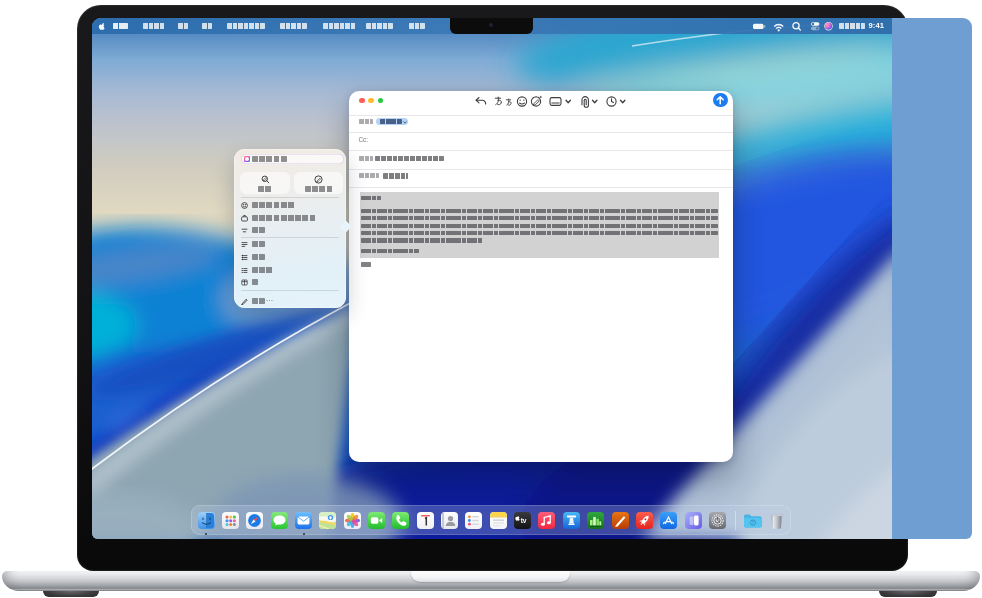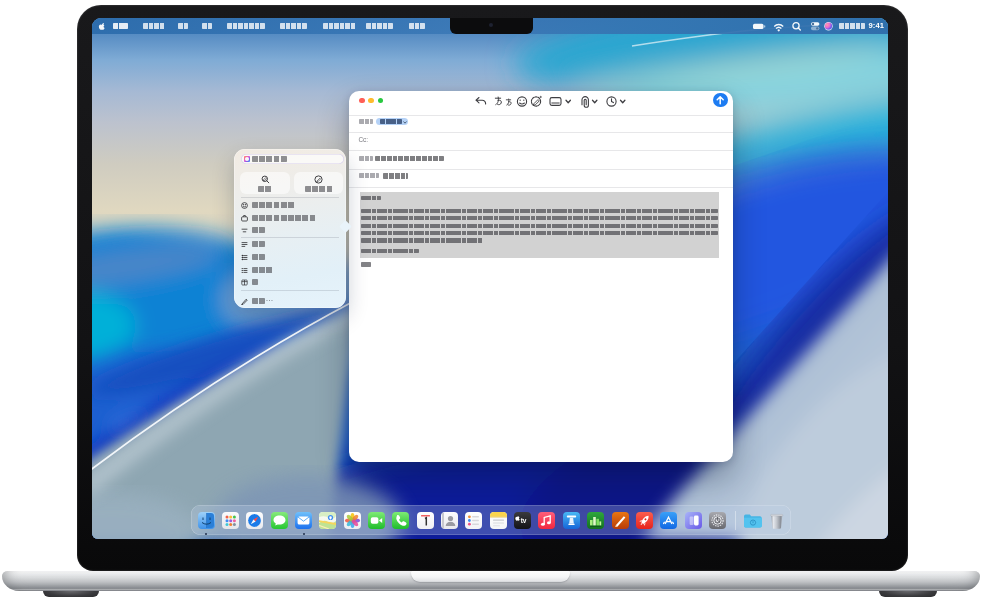--- a/index.html
+++ b/index.html
@@ -2,21 +2,21 @@
 <html><head>
 <meta charset="utf-8">
 <style>
   html,body{margin:0;padding:0;}
   body{width:982px;height:598px;background:#ffffff;position:relative;overflow:hidden;
        font-family:"Liberation Sans", sans-serif;}
   .abs{position:absolute;}
   
   #bezel{left:77px;top:5px;width:831px;height:566px;background:linear-gradient(180deg,#19191b 0%,#121214 60%,#09090a 100%);
          border-radius:24px 24px 16px 16px;box-shadow:inset 0 0 2px rgba(255,255,255,.25);}
-  #screen{left:92px;top:18px;width:796px;height:521px;border-radius:9px 9px 6px 6px;overflow:hidden;background:#6f9ed2;}
+  #screen{left:92px;top:18px;width:880px;height:521px;border-radius:9px 9px 6px 6px;overflow:hidden;background:#6f9ed2;}
   #notch{left:450px;top:18px;width:83px;height:15.5px;background:#0c0c0d;border-radius:0 0 6px 6px;}
   #cam{left:489px;top:23px;width:4px;height:4px;border-radius:50%;background:#1e2230;}
   #base{left:2px;top:571px;width:978px;height:20px;
         background:linear-gradient(180deg,#ffffff 0%,#f0f1f2 12%,#dadcde 32%,#bfc1c4 55%,#9da0a4 75%,#888b8f 87%,#b2b4b7 93%,#77797d 100%);
         border-radius:6px 6px 18px 18px / 5px 5px 16px 16px;box-shadow:inset 12px 0 14px -10px rgba(90,92,96,.55), inset -12px 0 14px -10px rgba(90,92,96,.55);}
   #scoop{left:411px;top:571px;width:159px;height:10.5px;background:linear-gradient(180deg,#fdfdfd 0%,#f5f6f7 55%,#e4e5e7 90%,#d2d4d6 100%);border-radius:2px 2px 10px 10px;box-shadow:0 1px 1.5px rgba(130,132,136,.55);}
   .foot{top:591px;height:6px;background:radial-gradient(ellipse at 50% 0%,#6a6a6e 0%,#3a3a3d 60%,#2a2a2c 100%);
         border-radius:0 0 6px 6px;filter:blur(.4px);}
   
   #menubar{left:0;top:0;width:800px;height:16px;background:linear-gradient(90deg,rgba(44,108,172,.94) 0%,rgba(58,120,182,.90) 45%,rgba(47,108,170,.94) 100%);}

